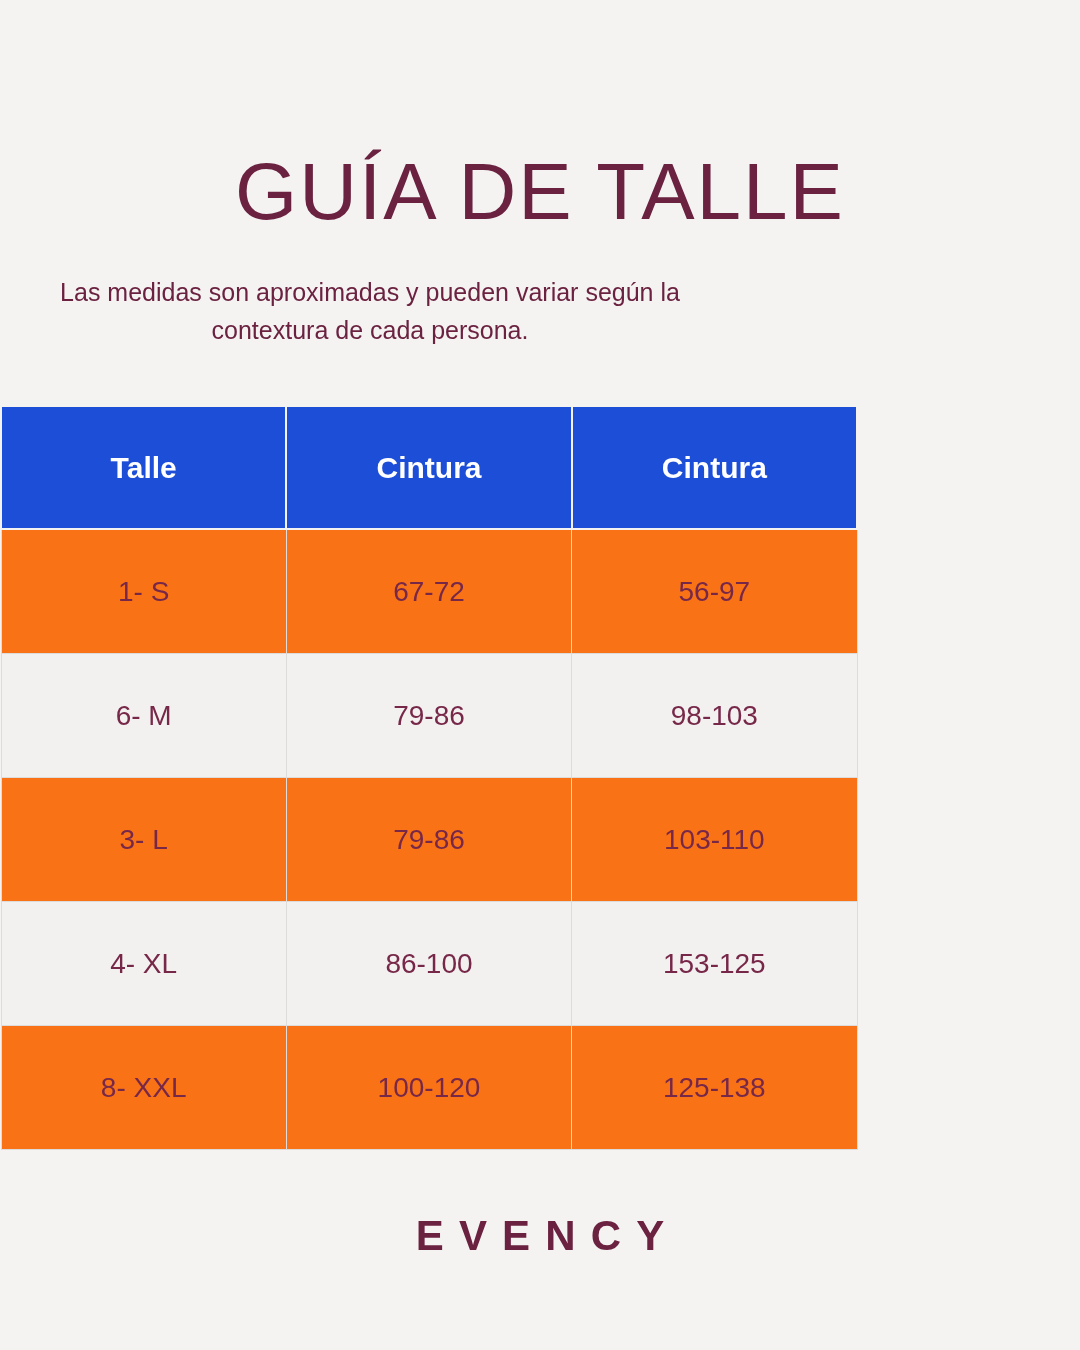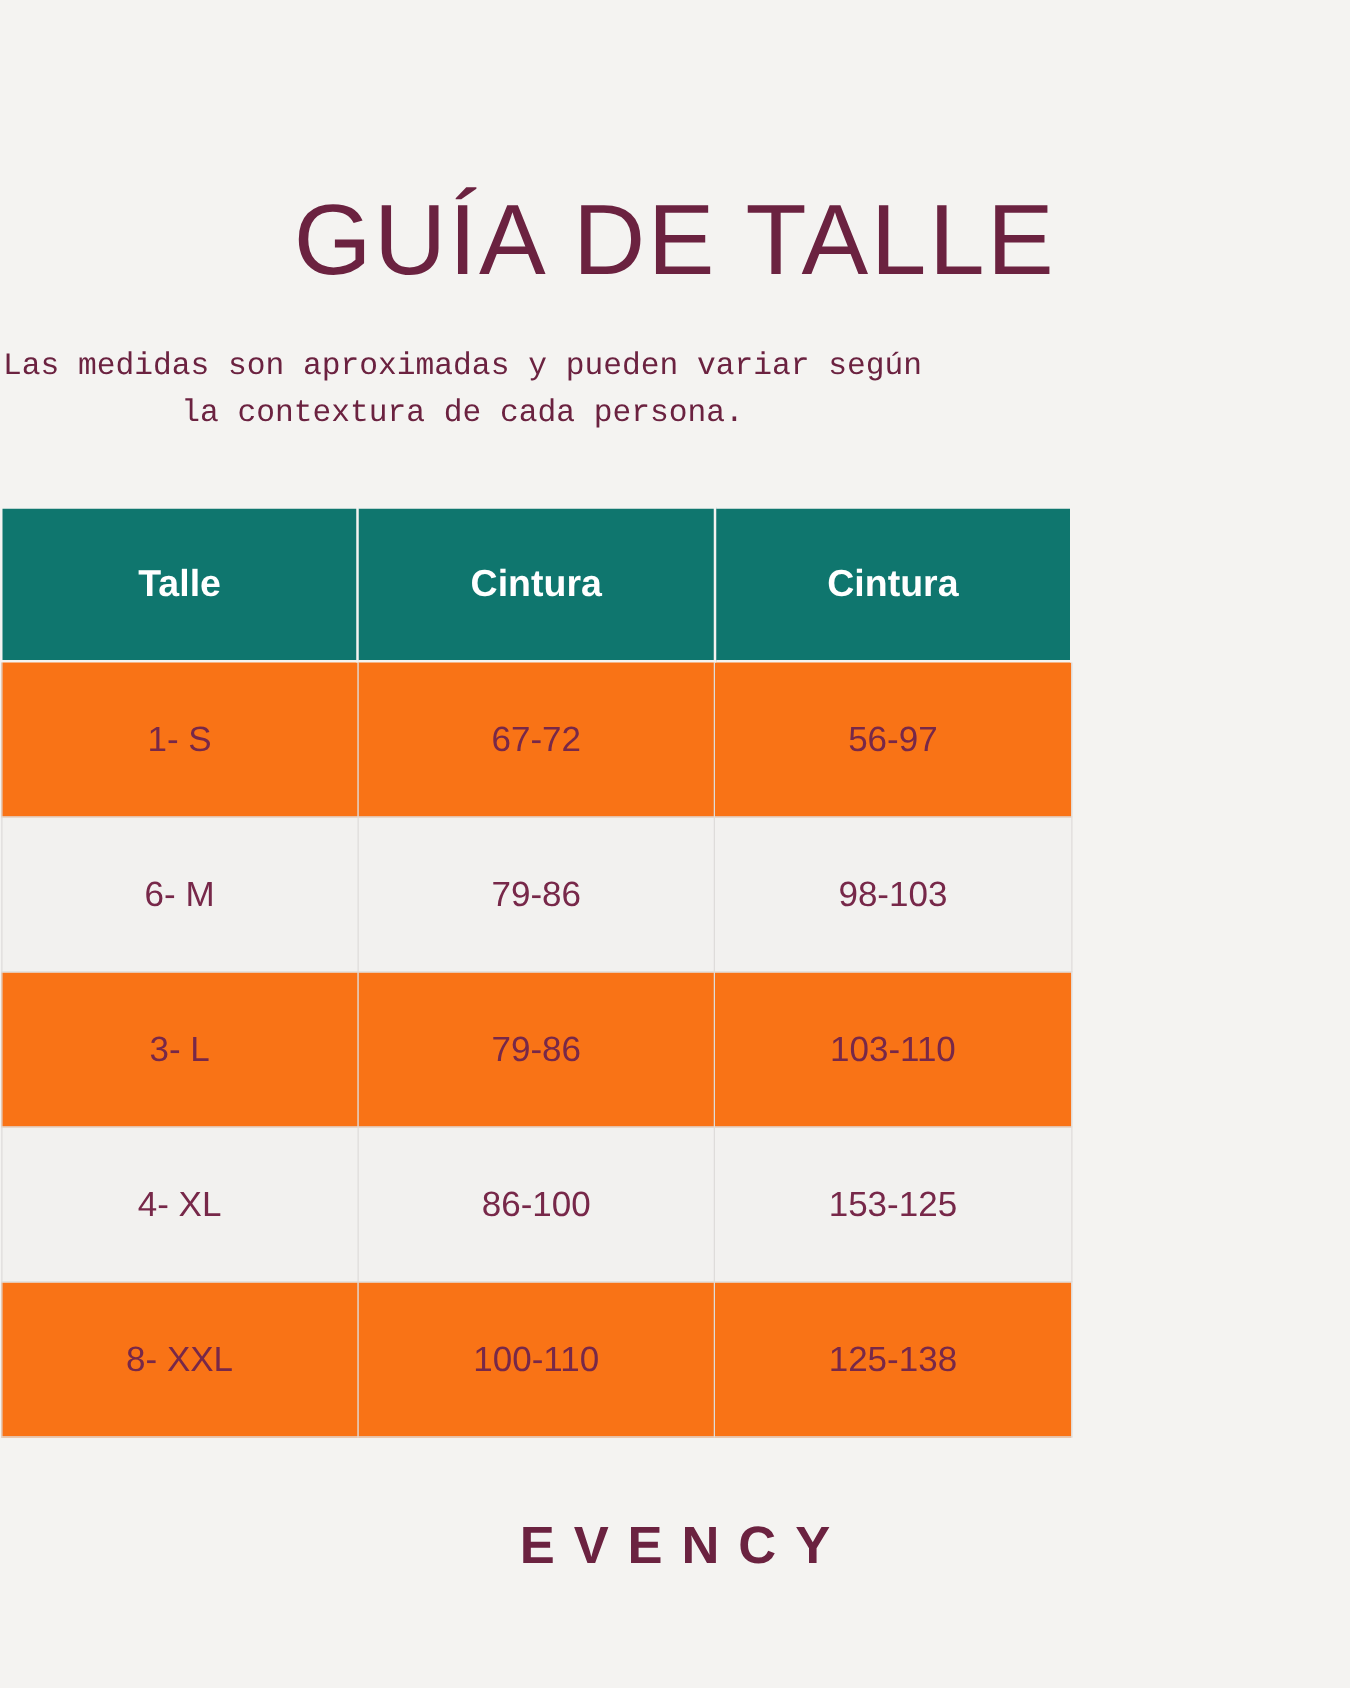--- a/index.html
+++ b/index.html
@@ -30,31 +30,30 @@
     text-align: center;
   }
   .subtitle {
     margin: 40px 0 0 0;
     width: 740px;
     font-size: 25px;
     line-height: 1.5;
     font-weight: 400;
     color: #6b2240;
     text-align: center;
-    font-family: Liberation Mono, monospace;
   }
   table.size-table {
     margin-top: 56px;
     width: 858px;
     border-collapse: collapse;
     table-layout: fixed;
   }
   table.size-table th {
     height: 119px;
-    background: #0f766e;
+    background: #1d4ed8;
     color: #ffffff;
     font-size: 30px;
     font-weight: 700;
     text-align: center;
     vertical-align: middle;
     border: 2px solid #f4f3f1;
   }
   table.size-table td {
     height: 121px;
     background: #f97316;
@@ -111,21 +110,21 @@
         <td>79-86</td>
         <td>103-110</td>
       </tr>
       <tr>
         <td>4- XL</td>
         <td>86-100</td>
         <td>153-125</td>
       </tr>
       <tr>
         <td>8- XXL</td>
-        <td>100-110</td>
+        <td>100-120</td>
         <td>125-138</td>
       </tr>
     </tbody>
   </table>
 
   <div class="brand">EVENCY</div>
 
 </div>
 
 </body></html>

